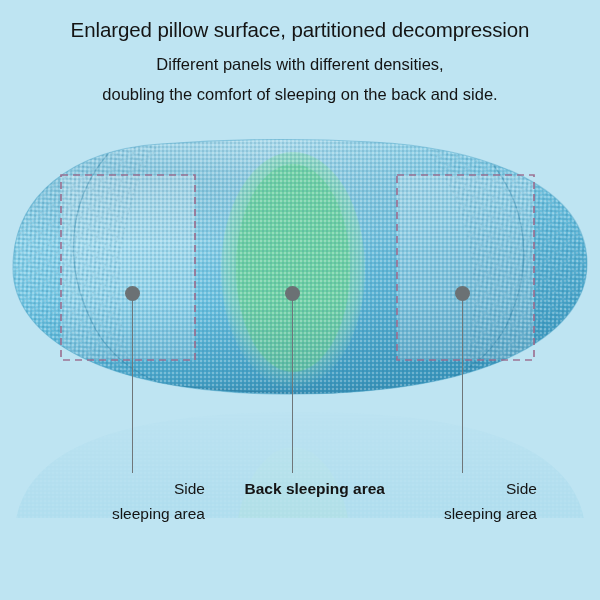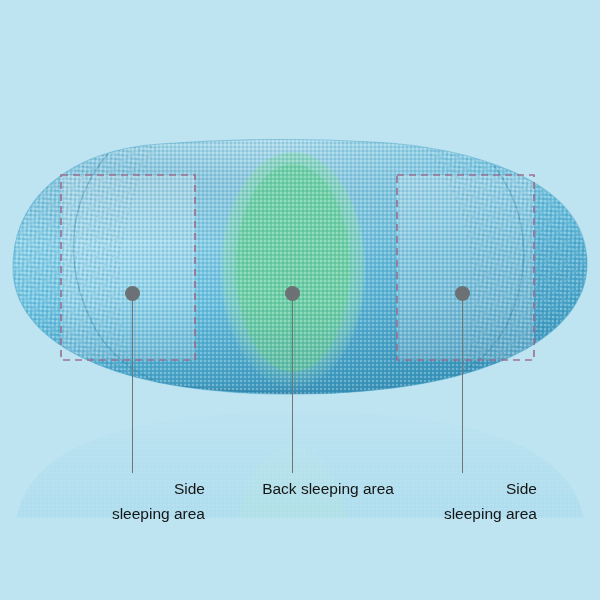--- a/index.html
+++ b/index.html
@@ -113,34 +113,39 @@
     font-size: 15.5px;
     line-height: 1.62;
     text-align: right;
     white-space: nowrap;
   }
   .caption .cap-line {
     display: block;
   }
 
   #caption-left  { left: 55px;  top: 476px; width: 150px; }
-  #caption-center{ left: 222px; top: 476px; width: 172px; }
+  #caption-center{ left: 213px; top: 476px; width: 172px; font-weight: bold; }
   #caption-right { left: 387px; top: 476px; width: 150px; }
 
   
   #caption-left  .cap-line-1 { margin-left: 6px; }
   #caption-left  .cap-line-2 { margin-left: -2px; }
   #caption-right .cap-line-1 { margin-left: 4px; }
   #caption-right .cap-line-2 { margin-left: 0px; }
 </style>
 </head>
 <body>
 
 <div id="stage">
 
+  <div id="headline-block">
+    <div id="headline-title">Enlarged pillow surface, partitioned decompression</div>
+    <div id="headline-sub1">Different panels with different densities,</div>
+    <div id="headline-sub2">doubling the comfort of sleeping on the back and side.</div>
+  </div>
 
   <div id="pillow-reflection">
     <div class="refl-inner">
       <svg width="600" height="270" viewBox="0 0 600 270">
         <defs>
           <linearGradient id="rBody" x1="0" y1="0" x2="0" y2="1">
             <stop offset="0%" stop-color="#9ad9ef"></stop>
             <stop offset="45%" stop-color="#6ec4e2"></stop>
             <stop offset="100%" stop-color="#4aa9cf"></stop>
           </linearGradient>

